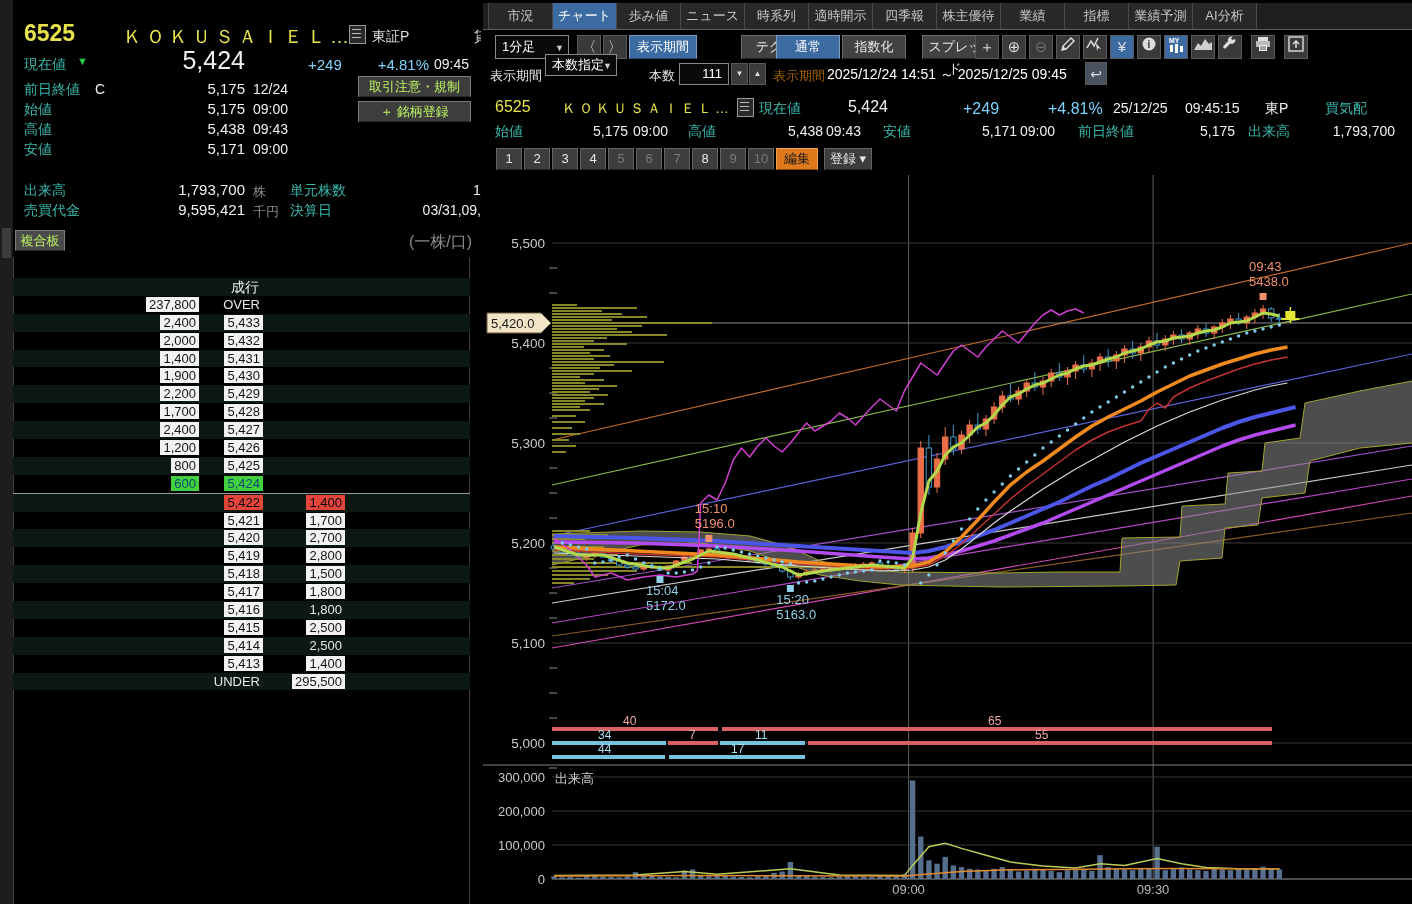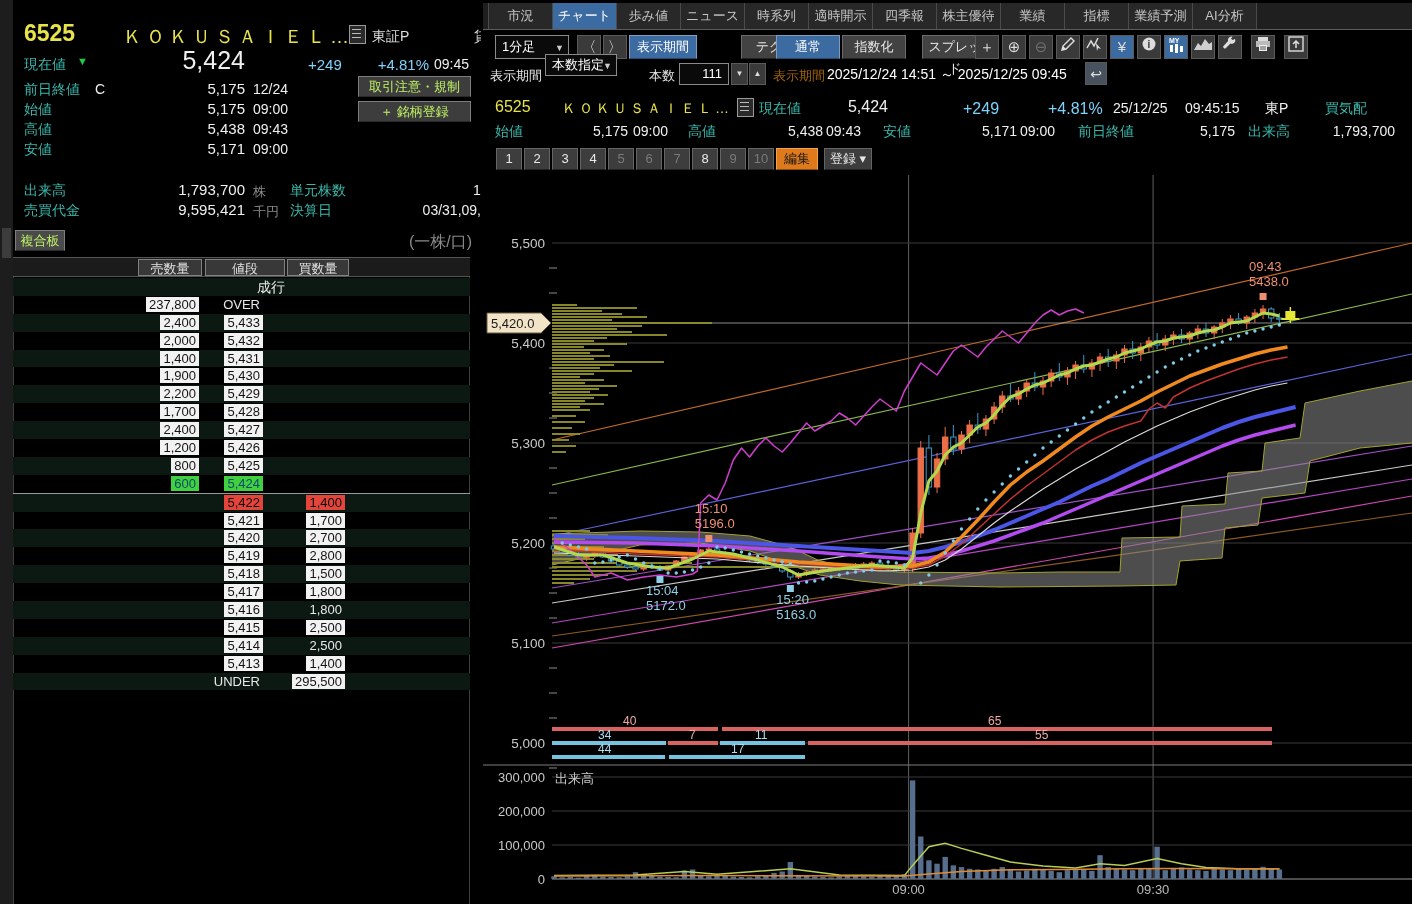--- a/index.html
+++ b/index.html
@@ -28,21 +28,21 @@
   .brow.tint{background:#0c1812;}
   .brow.sep{border-bottom:1px solid #9a9a9a;}
   .cell{position:absolute;top:1px;height:15px;line-height:15px;font-size:13px;padding:0 3px;
         background:#f2f2f2;color:#141414;}
   .cell.nobg{background:transparent;color:#e8e8e8;}
   .cell.green{background:#42d13e;color:#0c4a6e;}
   .cell.redhl{background:#e3453b;color:#0a0a0a;}
   .cell.sell{right:271px;margin-left:22px;}
   .cell.price{right:207px;}
   .cell.buy{right:125px;}
-  .mkt{position:absolute;left:192px;width:80px;text-align:right;top:1px;font-size:14px;color:#e8e8e8;}
+  .mkt{position:absolute;left:192px;width:80px;text-align:center;top:1px;font-size:14px;color:#e8e8e8;}
   
   #right{position:absolute;left:483px;top:0;width:929px;height:904px;background:#000;}
   #tab-bar{position:absolute;left:0;top:3px;width:929px;height:27px;background:#1f1f1f;border-bottom:1px solid #5c5c5c;box-sizing:border-box;display:flex;padding-left:5px;}
   .tab{width:63px;height:26px;line-height:26px;text-align:center;font-size:13px;color:#c6c6c6;
        background:#282828;border-right:1px solid #4a4a4a;cursor:default;}
   .tab:first-child{border-left:1px solid #4a4a4a;}
   .tab.active{background:#3c6ba2;color:#fff;}
   .tbtn{position:absolute;height:24px;background:#424242;border:1px solid #6b6b6b;border-bottom-color:#232323;
         color:#e6e6e6;font-size:13px;text-align:center;line-height:22px;box-sizing:border-box;}
   .tbtn.blue{background:#3c6ba2;border-color:#7d9cc0;border-bottom-color:#27466b;color:#fff;}
@@ -116,25 +116,20 @@
     <div class="abs num" style="left:100px;top:201px;width:132px;text-align:right;font-size:15px;">9,595,421</div>
     <div class="abs unit" style="left:240px;top:203px;">千円</div>
     <div class="abs lbl" style="left:277px;top:202px;">決算日</div>
     <div class="abs num" style="left:396px;top:202px;width:72px;text-align:right;overflow:hidden;white-space:nowrap;">03/31,09,</div>
 
     <div class="gbtn" style="left:2px;top:230px;width:50px;height:21px;background:#4a4a4a;">複合板</div>
     <div class="abs unit" style="left:390px;top:232px;width:69px;text-align:right;font-size:16px;">(一株/口)</div>
 
     
     <div id="board-frame"></div>
-    <div id="board-head">
-      <div class="hcell" style="left:125px;width:64px;">売数量</div>
-      <div class="hcell" style="left:192px;width:80px;">値段</div>
-      <div class="hcell" style="left:274px;width:62px;">買数量</div>
-    </div>
     <div id="board-body">
         <div class="brow tint">
           <div class="mkt">成行</div>
         </div>
         <div class="brow">
           <div class="cell sell">237,800</div>
           <div class="cell price nobg">OVER</div>
         </div>
         <div class="brow tint">
           <div class="cell sell">2,400</div>

